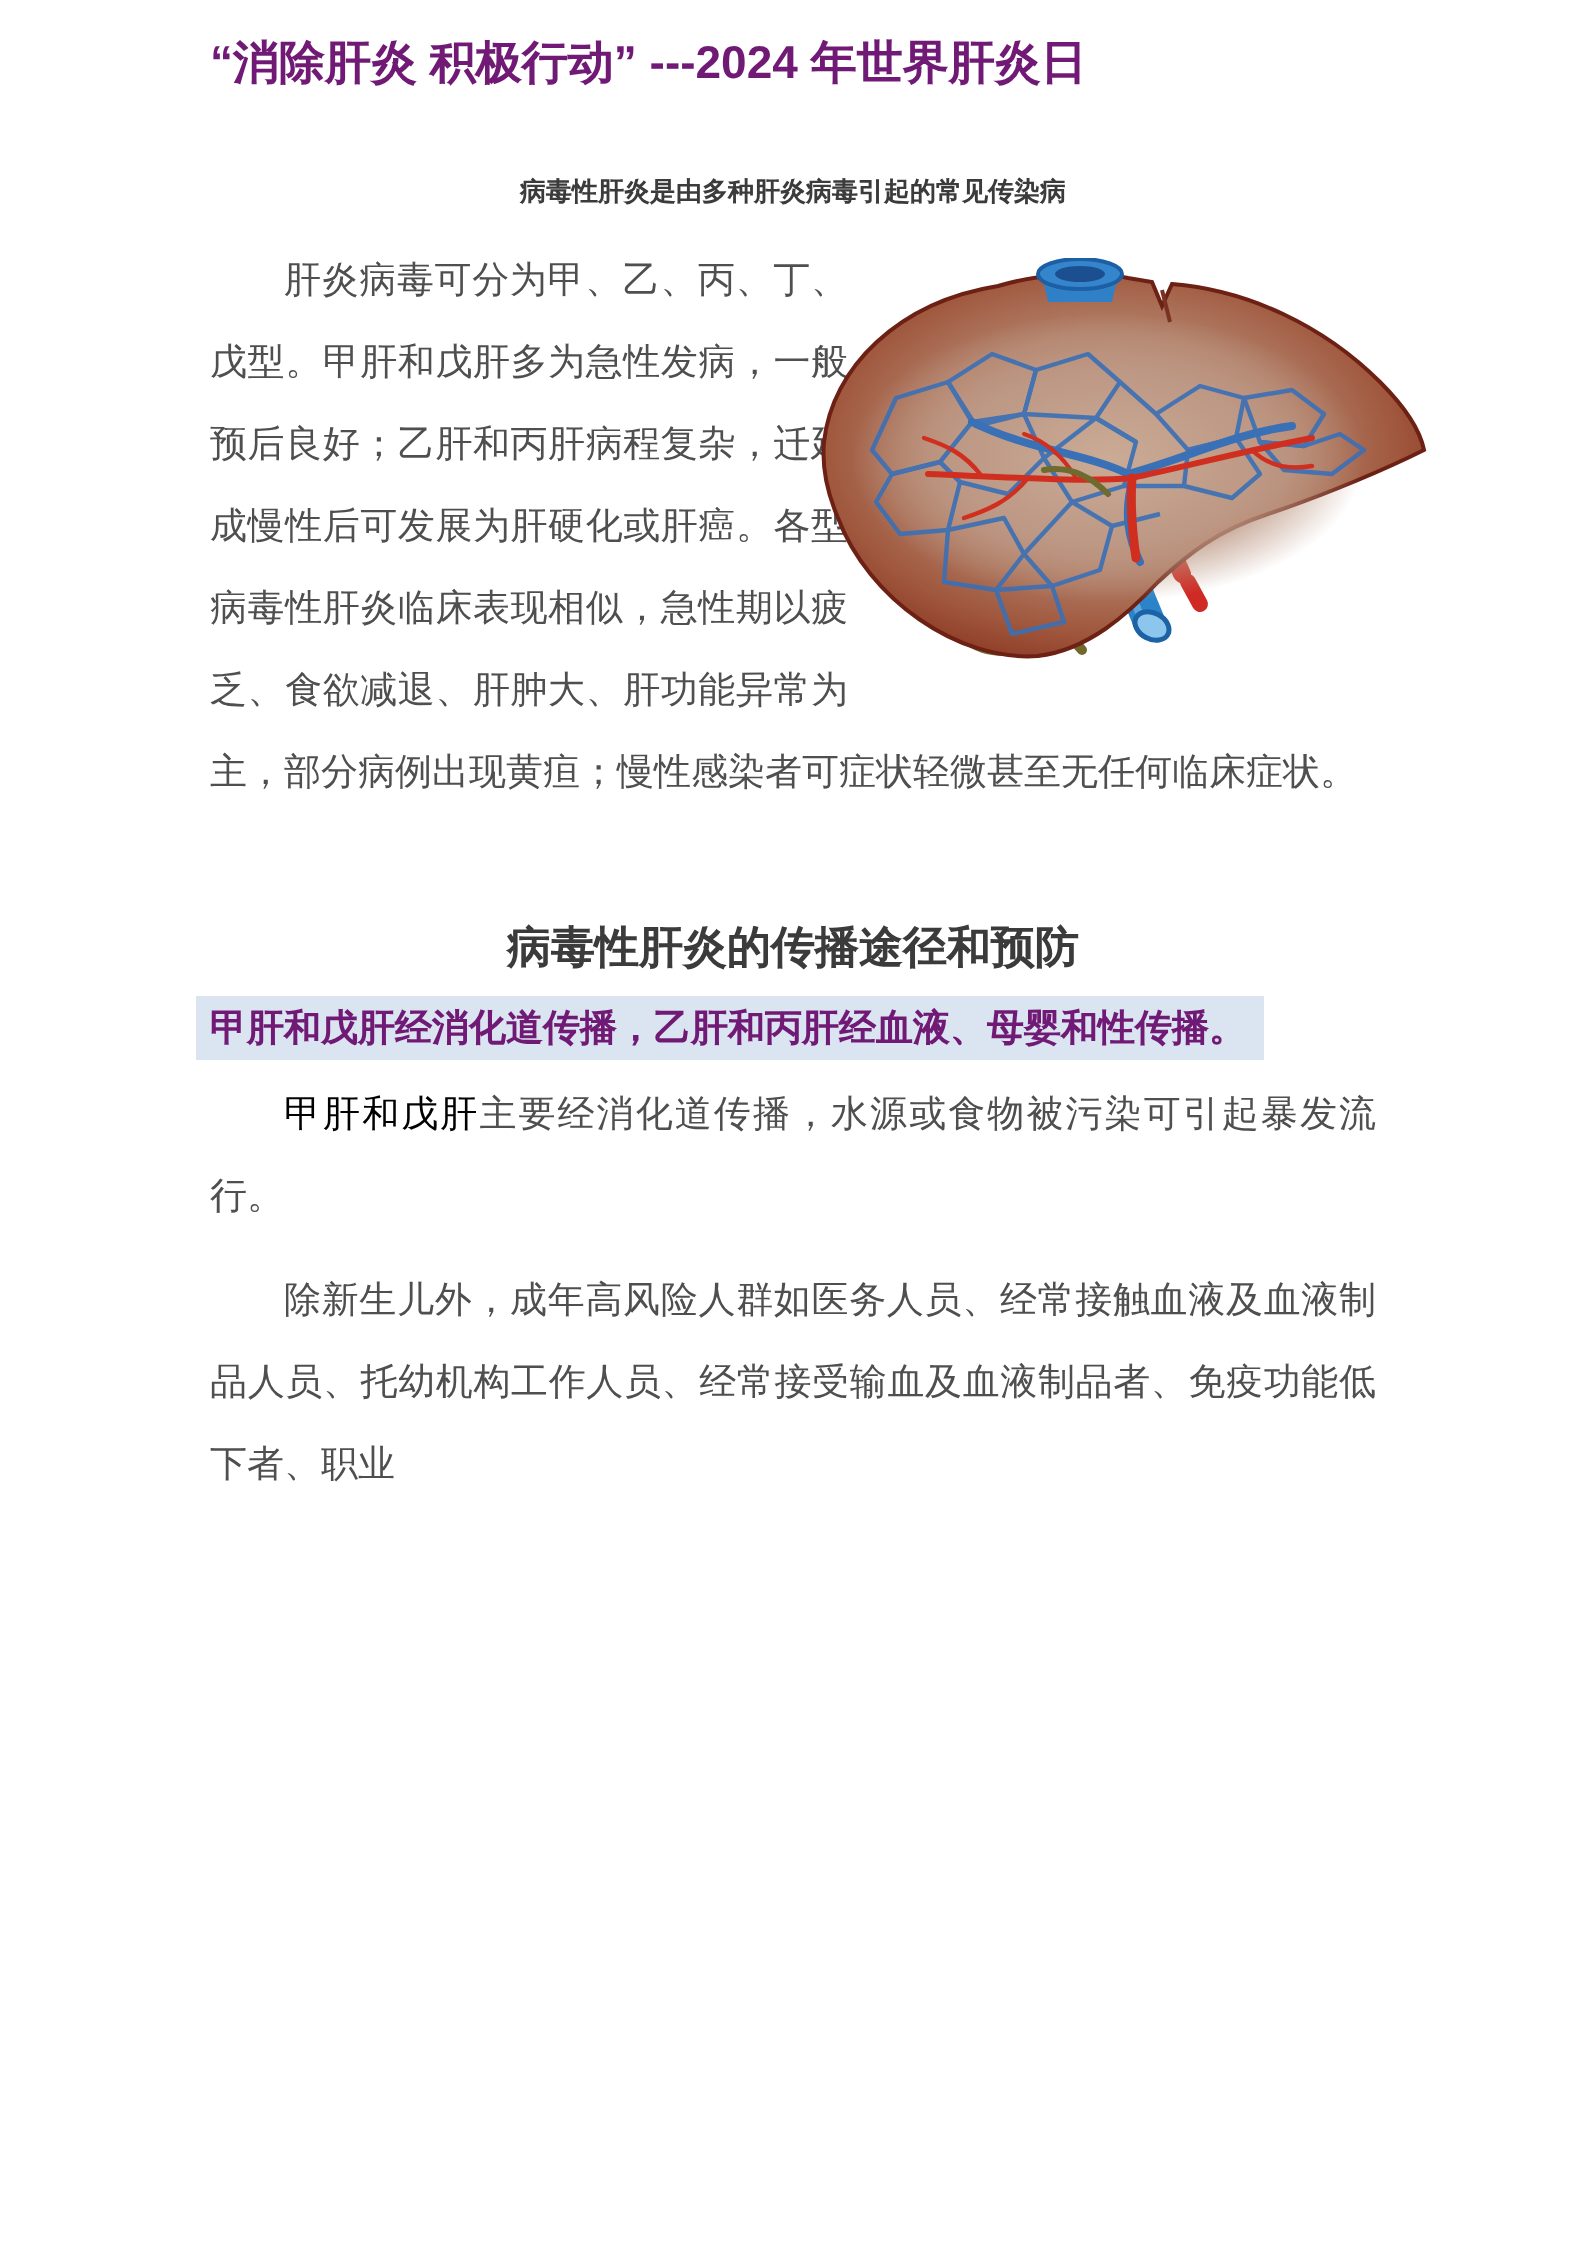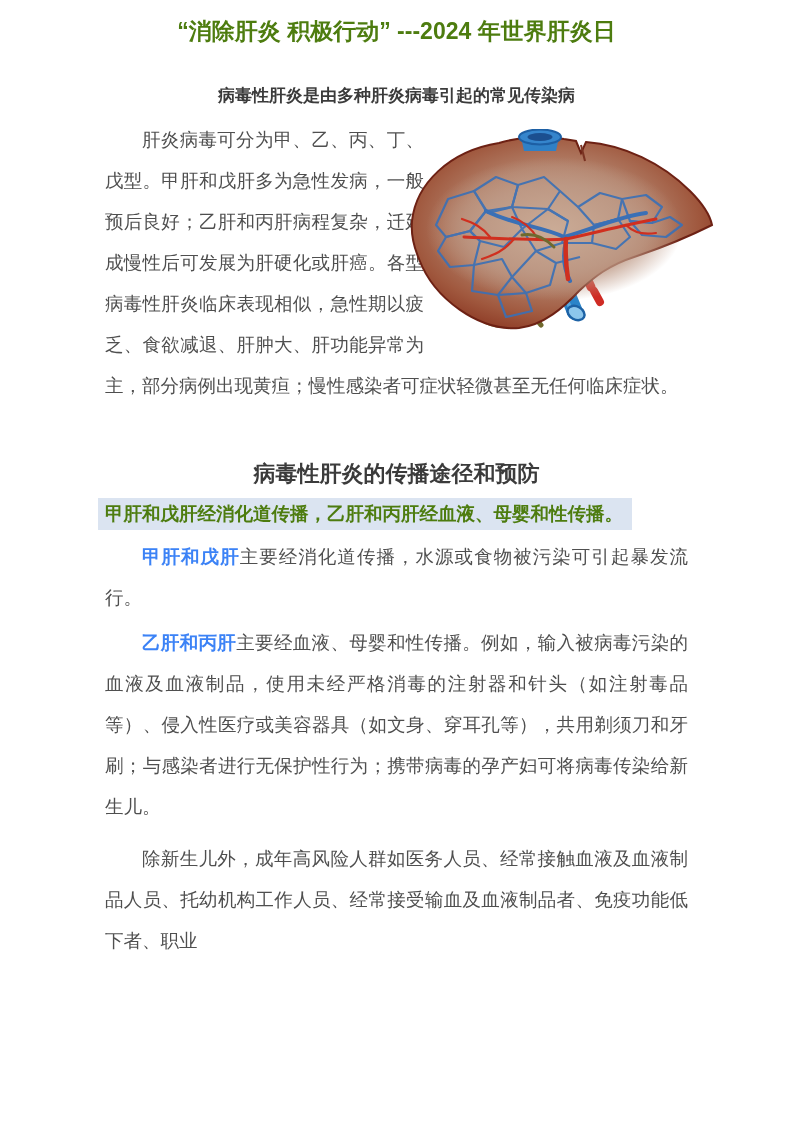--- a/index.html
+++ b/index.html
@@ -13,27 +13,27 @@
     width: 793px; height: 1122px;
     padding: 14px 105px 0 105px;
     background: #ffffff;
     position: relative;
   }
   .doc-title {
     margin: 0;
     font-size: 23px;
     line-height: 34px;
     font-weight: 700;
-    color: #4d7c0f;
-    text-align: center;
+    color: #701a75;
+    text-align: left;
     white-space: nowrap;
   }
   .sub-heading {
     margin: 37px 0 0 0;
-    font-size: 17px;
+    font-size: 13px;
     line-height: 22px;
     font-weight: 700;
     color: #3b3b3b;
     text-align: center;
   }
   .section-heading {
     margin: 52px 0 0 0;
     font-size: 22px;
     line-height: 23px;
     font-weight: 700;
@@ -66,25 +66,25 @@
     height: 207px;
   }
   .highlight {
     display: table; 
     margin: 13px 0 6px -7px;
     padding: 3px 9px 3px 7px;
     background: #dbe4f1;
     font-size: 18.5px;
     line-height: 26px;
     font-weight: 700;
-    color: #4d7c0f;
+    color: #701a75;
     text-indent: 0;
   }
   .highlight.second { margin-top: 0; margin-bottom: 10px; }
-  .body-text strong { font-weight: 700; color: #3b82f6; }
+  .body-text strong { font-weight: 400; color: #000000; }
   .para-highrisk { margin-top: 11px; }
 </style>
 </head>
 <body>
 
 <div class="page">
 
   <h1 class="doc-title">“消除肝炎 积极行动” ---2024 年世界肝炎日</h1>
 
   <h2 class="sub-heading">病毒性肝炎是由多种肝炎病毒引起的常见传染病</h2>
@@ -179,20 +179,19 @@
     </figure>
     <p class="body-text">肝炎病毒可分为甲、乙、丙、丁、戊型。甲肝和戊肝多为急性发病，一般预后良好；乙肝和丙肝病程复杂，迁延成慢性后可发展为肝硬化或肝癌。各型病毒性肝炎临床表现相似，急性期以疲乏、食欲减退、肝肿大、肝功能异常为主，部分病例出现黄疸；慢性感染者可症状轻微甚至无任何临床症状。</p>
   </div>
 
   <h2 class="section-heading">病毒性肝炎的传播途径和预防</h2>
 
   <div class="highlight">甲肝和戊肝经消化道传播，乙肝和丙肝经血液、母婴和性传播。</div>
 
   <p class="body-text"><strong>甲肝和戊肝</strong><span>主要经消化道传播，水源或食物被污染可引起暴发流行。</span></p>
 
-  <p class="body-text"><strong>乙肝和丙肝</strong><span>主要经血液、母婴和性传播。例如，输入被病毒污染的血液及血液制品，使用未经严格消毒的注射器和针头（如注射毒品等）、侵入性医疗或美容器具（如文身、穿耳孔等），共用剃须刀和牙刷；与感染者进行无保护性行为；携带病毒的孕产妇可将病毒传染给新生儿。</span></p>
 
 
 
 
   <p class="body-text para-highrisk">除新生儿外，成年高风险人群如医务人员、经常接触血液及血液制品人员、托幼机构工作人员、经常接受输血及血液制品者、免疫功能低下者、职业</p>
 
 </div>
 
 </body></html>

